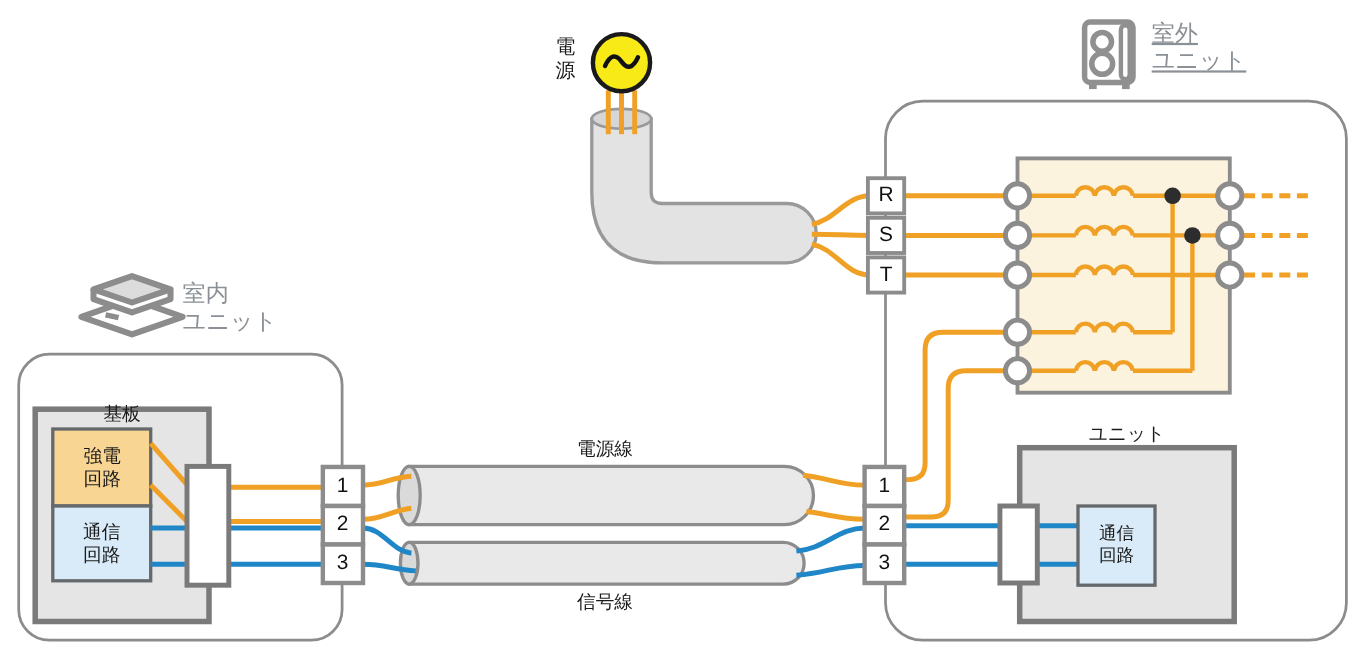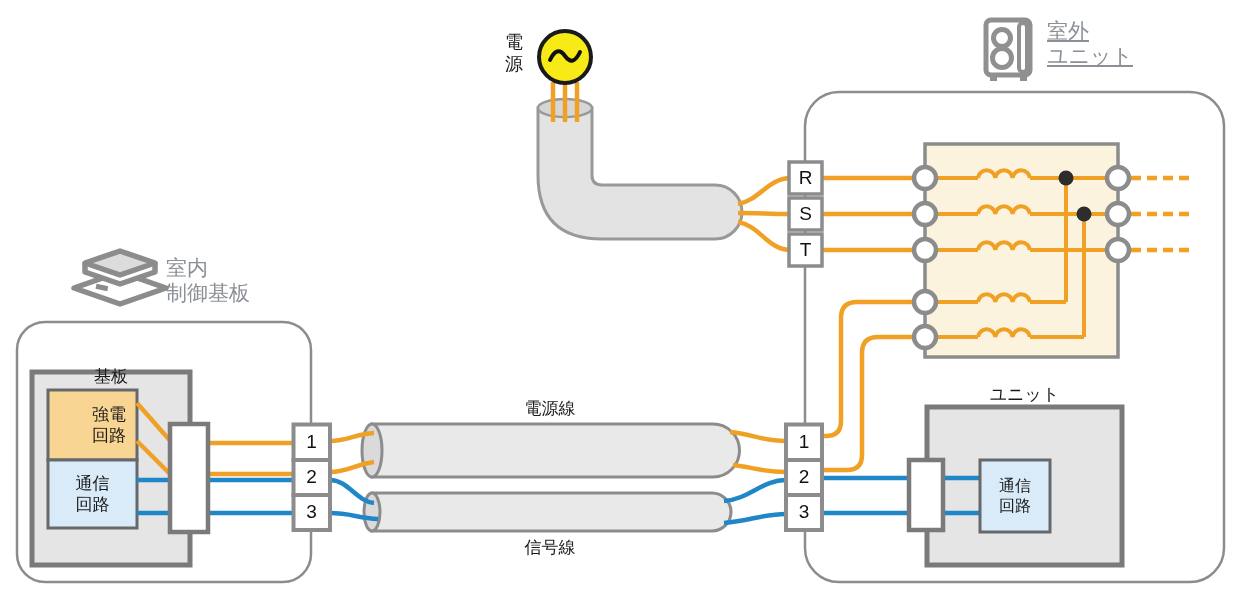--- a/index.html
+++ b/index.html
@@ -164,28 +164,28 @@
     <rect x="1020" y="75" width="7" height="6" fill="#909090" stroke="none"></rect>
   </g>
 </svg>
 
 <div class="lbl fs18" style="left:500px;top:32px;width:28px;line-height:1.22;">電
 源</div>
 
 <div class="lbl-gray" style="left:1047px;top:19px;text-decoration:underline;">室外
 ユニット</div>
 <div class="lbl-gray" style="left:166px;top:256px;">室内
-制御基板</div>
+ユニット</div>
 
 <div class="lbl fs17" style="left:927px;top:384px;width:195px;">ユニット</div>
 <div class="lbl fs17" style="left:32px;top:366px;width:158px;font-family:Liberation Serif, serif;">基板</div>
 <div class="lbl fs17" style="left:430px;top:537px;width:240px;">信号線</div>
 <div class="lbl fs17" style="left:430px;top:398px;width:240px;">電源線</div>
 
-<div class="box-lbl fs17" style="left:48px;top:390px;width:90px;height:70px;margin-left:16px;">強電
+<div class="box-lbl fs17" style="left:48px;top:390px;width:90px;height:70px;">強電
 回路</div>
 <div class="box-lbl fs17" style="left:48px;top:460px;width:89px;height:68px;">通信
 回路</div>
 <div class="box-lbl fs16" style="left:980px;top:460px;width:70px;height:72px;">通信
 回路</div>
 
 <div class="term" style="left:789px;top:162px;width:33px;height:32px;">R</div>
 <div class="term" style="left:789px;top:198px;width:33px;height:32px;">S</div>
 <div class="term" style="left:789px;top:234px;width:33px;height:32px;">T</div>
 

